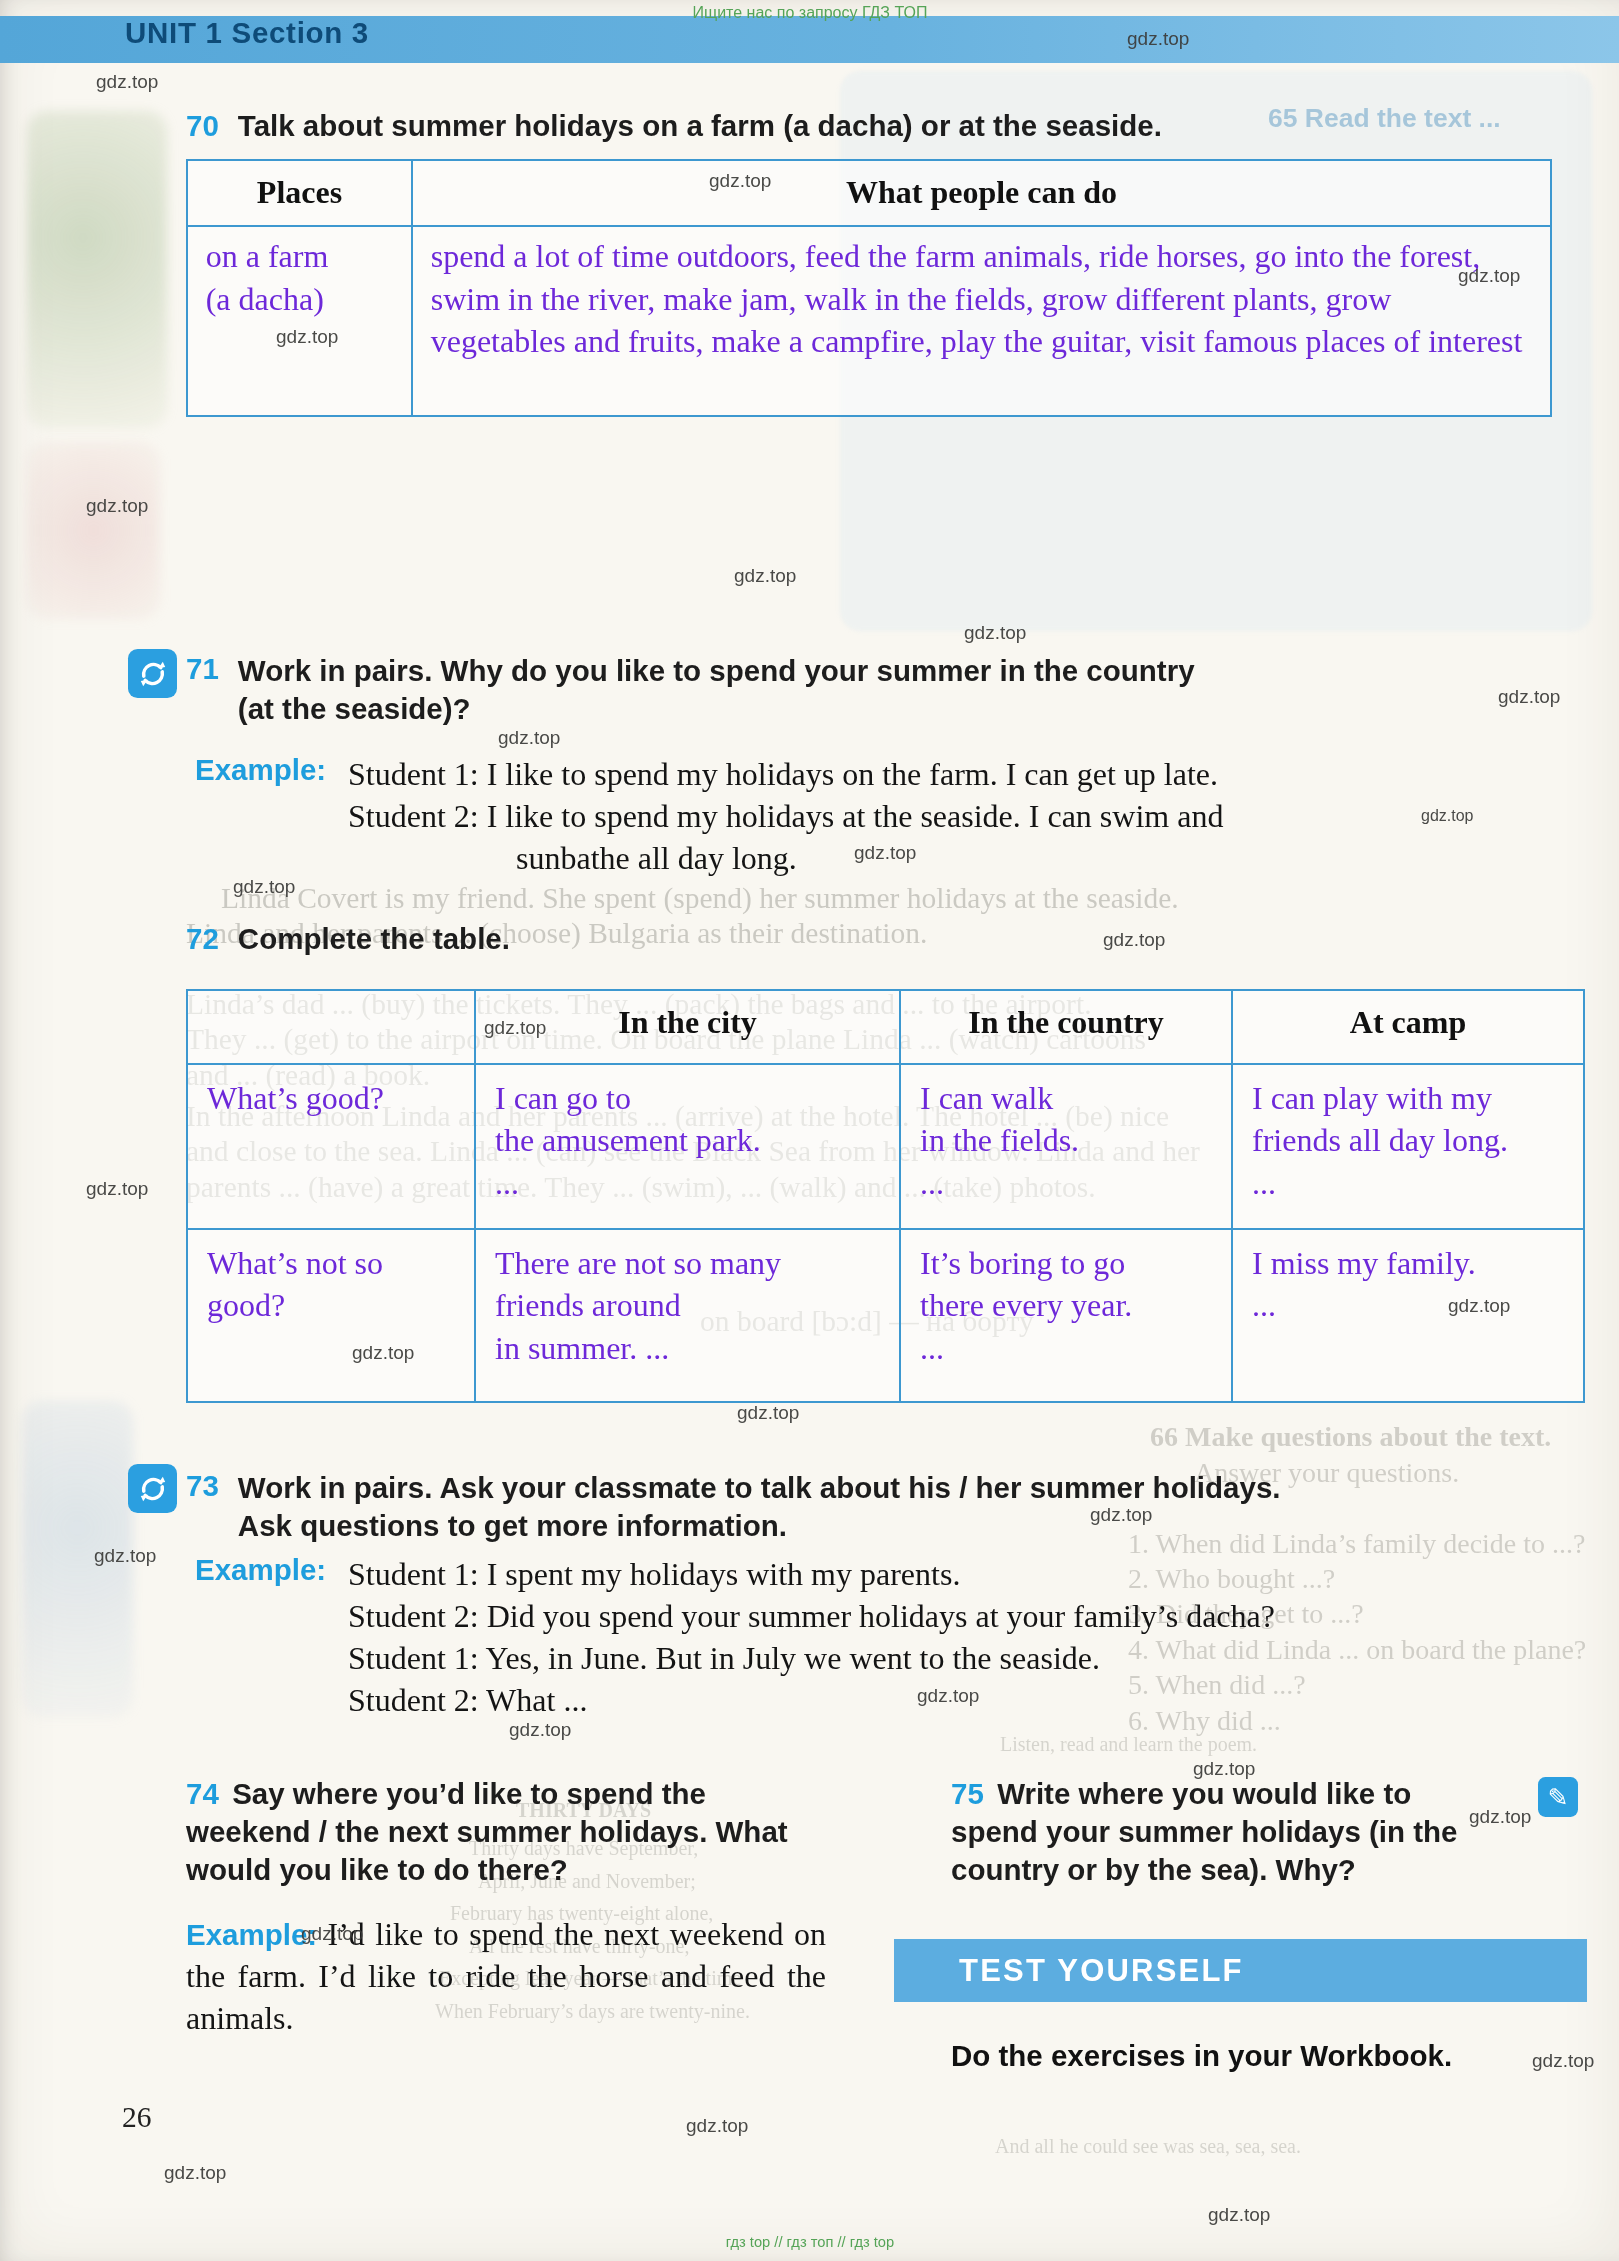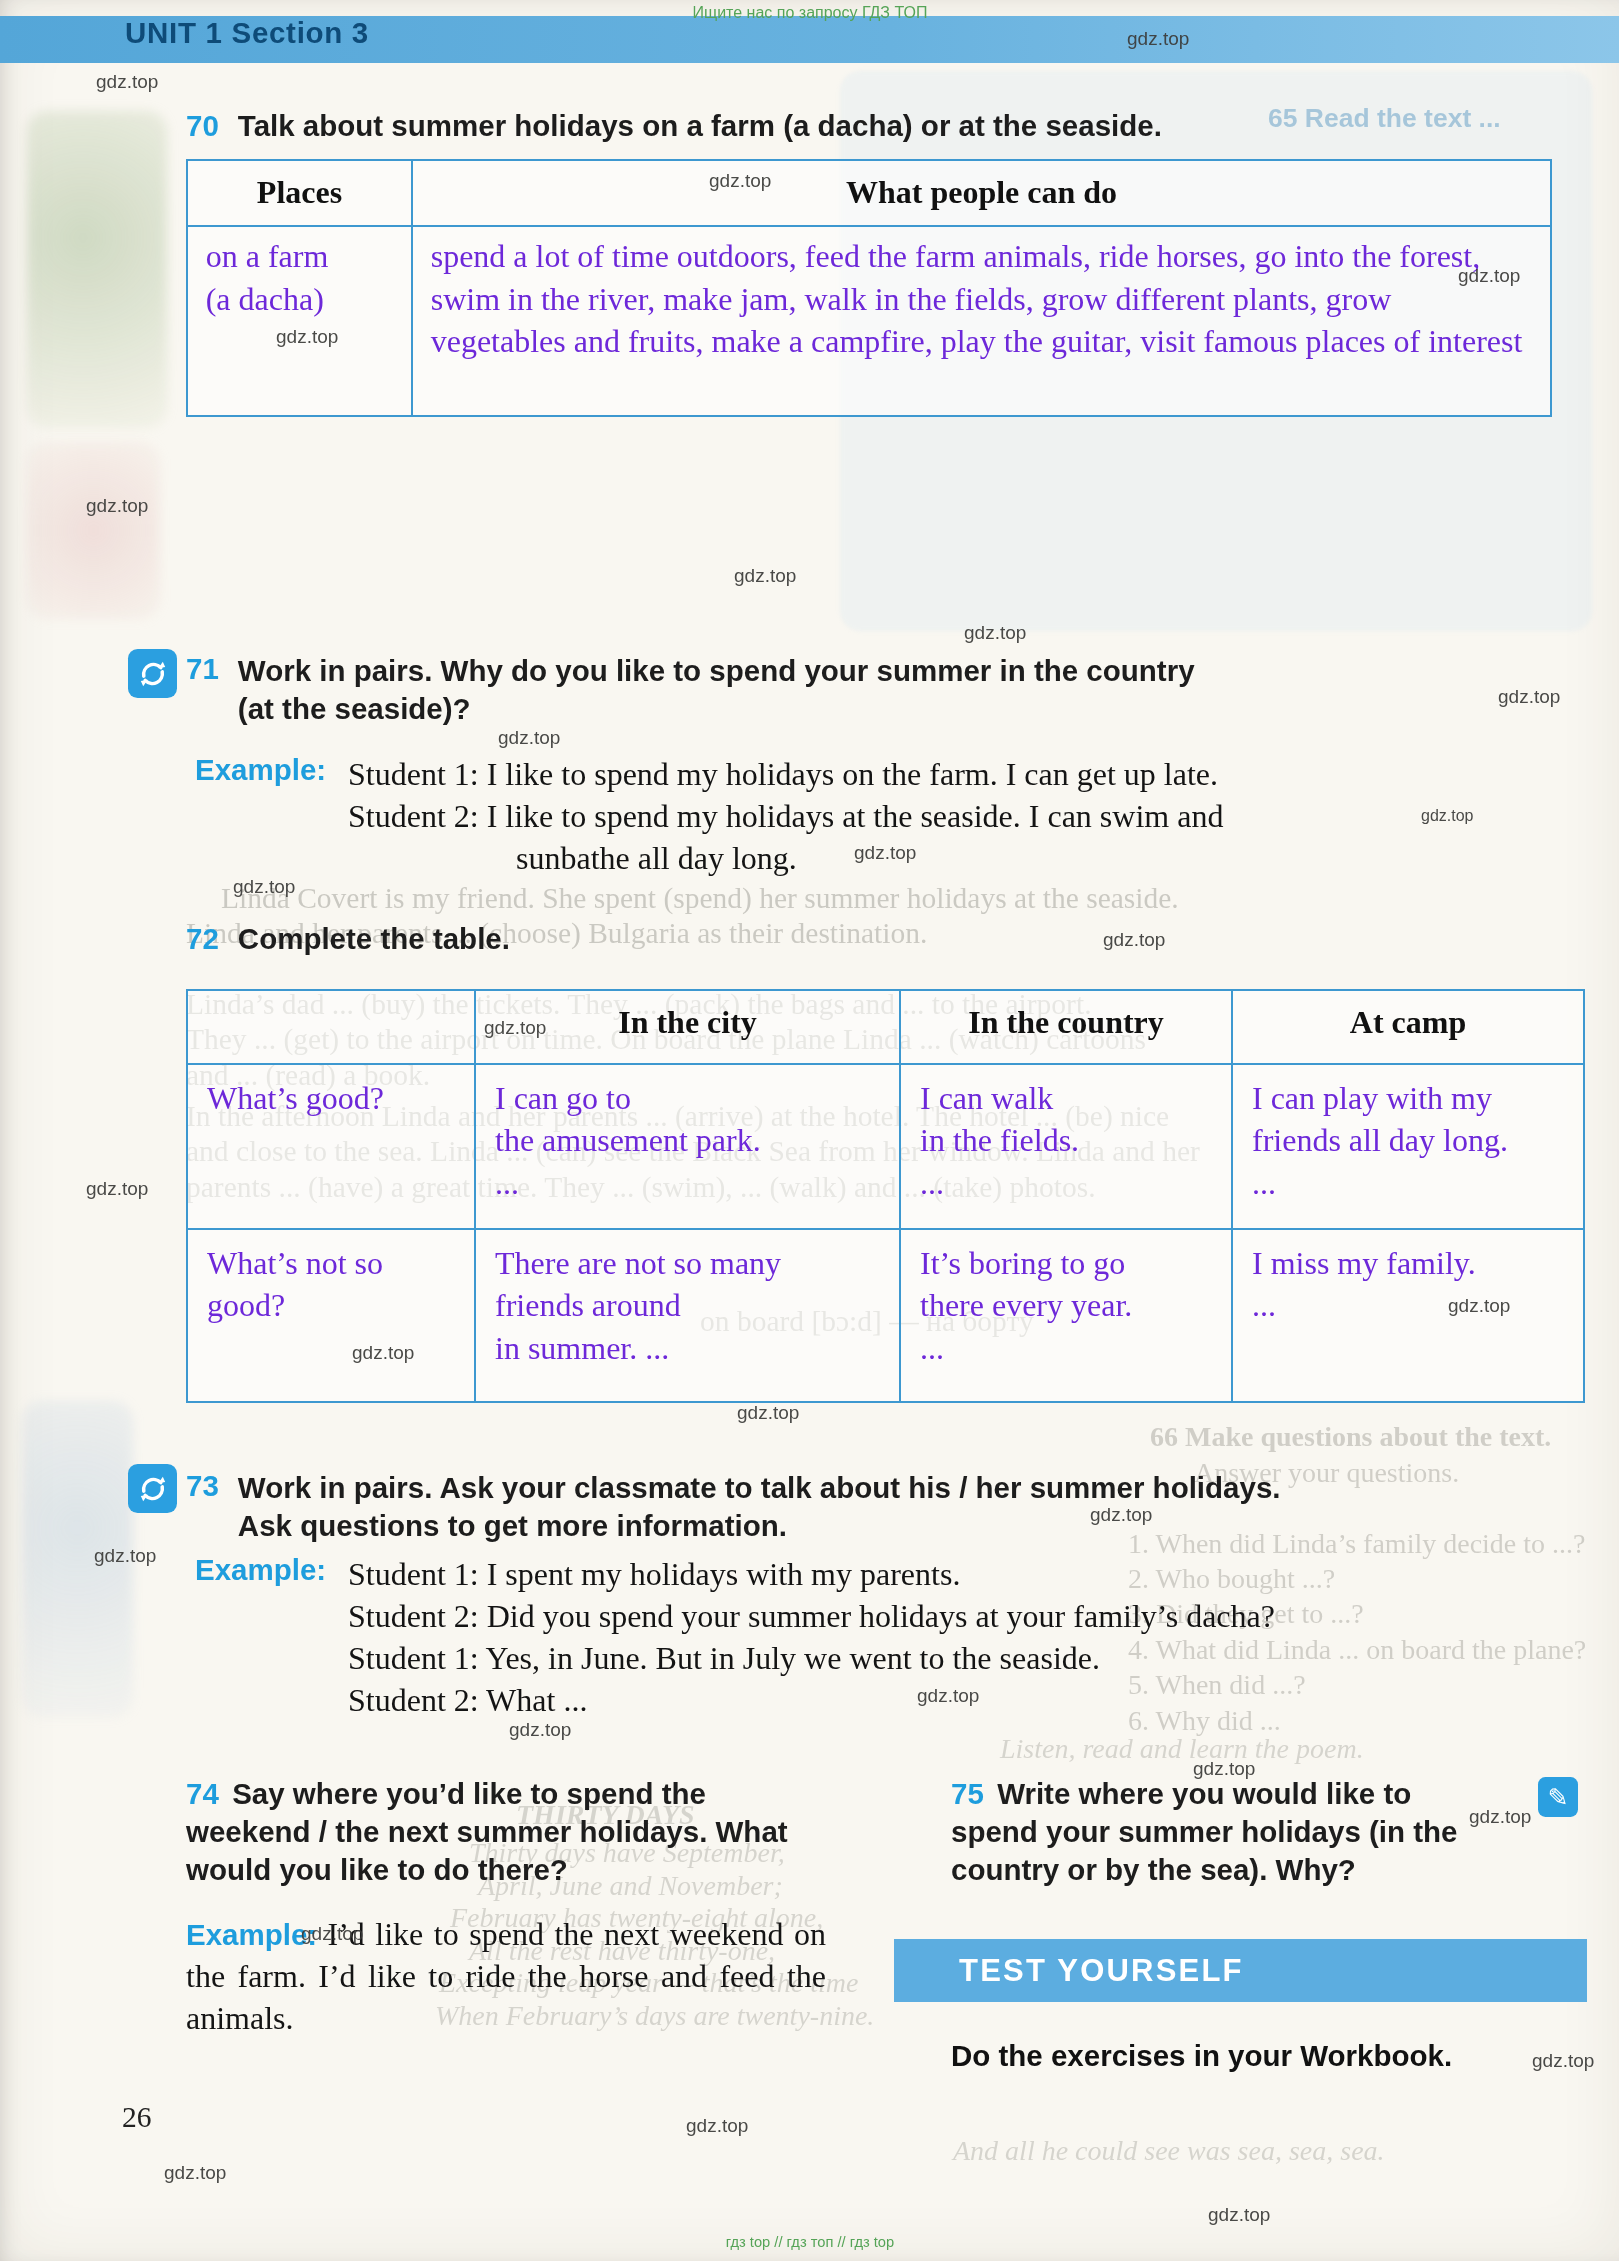--- a/index.html
+++ b/index.html
@@ -3,21 +3,21 @@
 <meta charset="utf-8">
 <style>
   html,body{margin:0;padding:0;background:#d9d6cf;}
   .page{position:relative;width:1620px;height:2261px;background:#f9f7f1;overflow:hidden;
         font-family:"Liberation Serif",serif;color:#1c1c1c;
         box-shadow:inset 0 0 66px rgba(60,50,30,.08), inset 10.3px 0 22px -10.3px rgba(0,0,0,.15);}
 
   
   .blob{position:absolute;z-index:1;border-radius:20.6px;filter:blur(5.2px);}
   .ghost{position:absolute;z-index:1;font:29.5px "Liberation Serif",serif;color:#73726a;opacity:.34;white-space:nowrap;}
-  .ghost.poem{opacity:.26;font-size:28px;font-style:italic;}
+  .ghost.poem{opacity:.26;font-size:20px;}
   .ghost.q{opacity:.30;font-size:28px;}
   .ghost.blue{font:bold 26.5px "Liberation Sans",sans-serif;color:#5f9cc4;opacity:.5;}
   .ghost.b{font-weight:bold;}
   .wm{position:absolute;z-index:6;font:19px "Liberation Sans",sans-serif;color:#3b3b39;opacity:.92;white-space:nowrap;}
   .wm.sm{font-size:16px;}
 
   
   .green-top{position:absolute;z-index:5;top:4.4px;left:50%;transform:translateX(-50%);
              font:16px "Liberation Sans",sans-serif;color:#55a457;}
   .header-bar{position:absolute;z-index:4;left:0;top:16px;width:100%;height:47px;
@@ -98,21 +98,21 @@
   <div class="ghost q" style="left:1128px;top:1669px">5. When did ...?</div>
   <div class="ghost q" style="left:1128px;top:1705px">6. Why did ...</div>
   <div class="ghost poem b" style="left:516px;top:1799px">THIRTY DAYS</div>
   <div class="ghost poem" style="left:469px;top:1837px">Thirty days have September,</div>
   <div class="ghost poem" style="left:478px;top:1870px">April, June and November;</div>
   <div class="ghost poem" style="left:450px;top:1902px">February has twenty-eight alone,</div>
   <div class="ghost poem" style="left:469px;top:1935px">All the rest have thirty-one,</div>
   <div class="ghost poem" style="left:439px;top:1967px">Excepting leap year — that’s the time</div>
   <div class="ghost poem" style="left:435px;top:2000px">When February’s days are twenty-nine.</div>
   <div class="ghost poem" style="left:1000px;top:1733px">Listen, read and learn the poem.</div>
-  <div class="ghost poem" style="left:953px;top:2135px">And all he could see was sea, sea, sea.</div>
+  <div class="ghost poem" style="left:995px;top:2135px">And all he could see was sea, sea, sea.</div>
 
   <div class="green-top">Ищите нас по запросу ГДЗ ТОП</div>
   <div class="header-bar">
     <span class="header-title">UNIT 1 Section 3</span>
   </div>
 
   <div class="ex-row" style="left:186px;top:109px">
     <span class="num">70</span>
     <span class="ttl">Talk about summer holidays on a farm (a dacha) or at the seaside.</span>
   </div>

